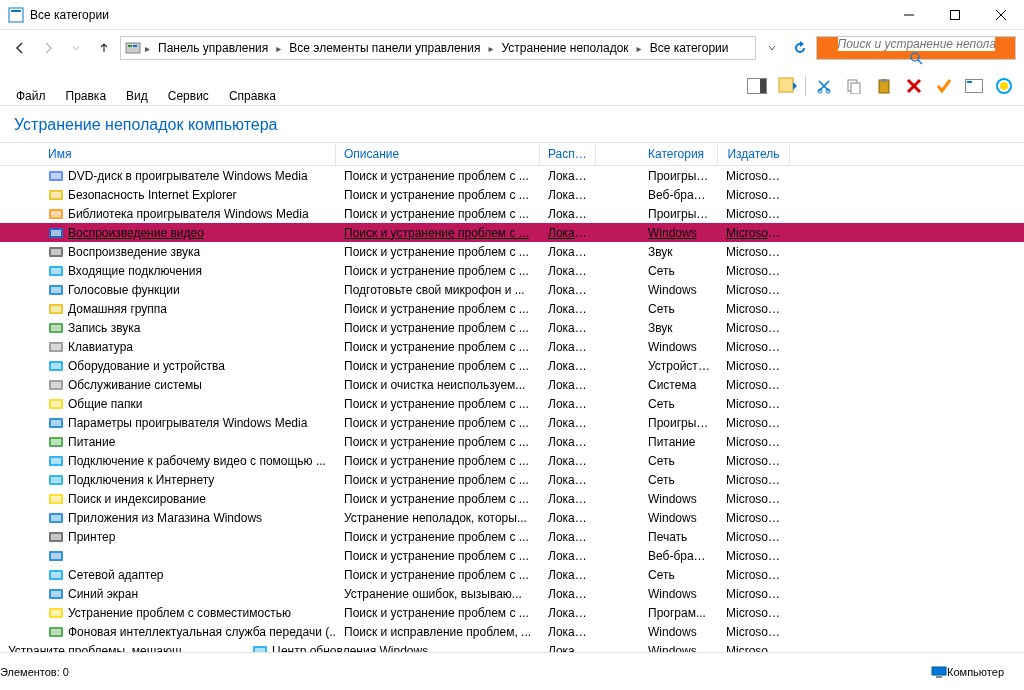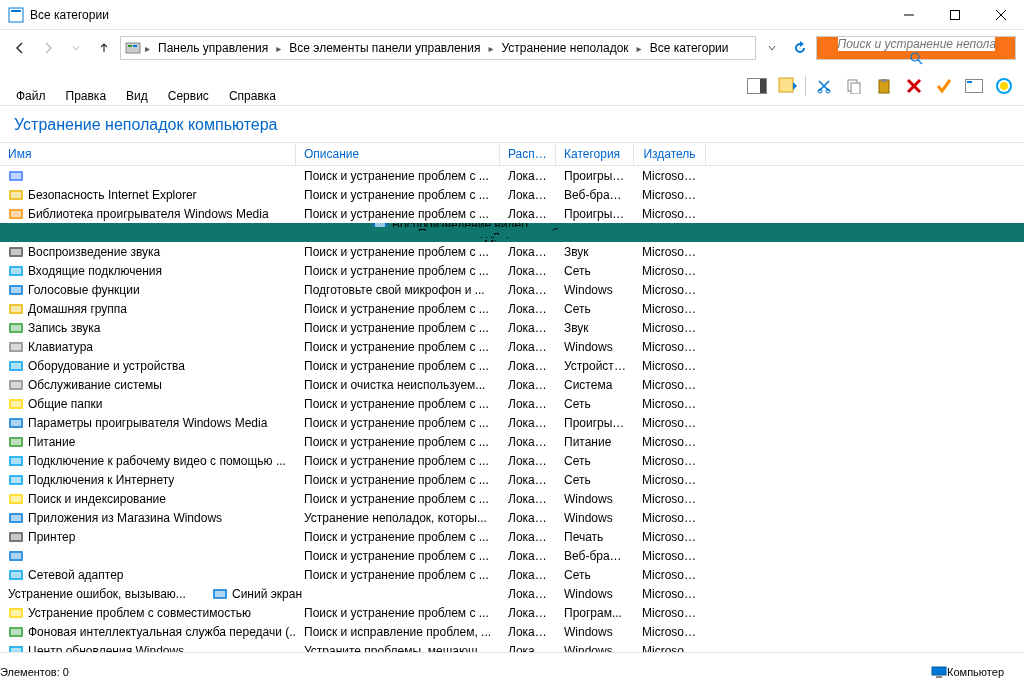--- a/index.html
+++ b/index.html
@@ -27,28 +27,28 @@
 .menu-items .mi { padding: 4px 8px; }
 .toolbar { margin-left: auto; display: flex; align-items: center; gap: 6px; }
 .toolbar .tbtn { width: 24px; height: 24px; display: flex; align-items: center; justify-content: center; }
 .toolbar .sep { width: 1px; height: 20px; background: #ccc; }
 
 .heading { padding: 10px 14px 8px; font-size: 16px; color: #0066cc; font-weight: 400; }
 
 .table { width: 100%; font-size: 12px; }
 .thead { display: flex; border-bottom: 1px solid #e5e5e5; border-top: 1px solid #e5e5e5; }
 .thead .th { padding: 4px 8px; color: #0066cc; font-weight: normal; border-right: 1px solid #e5e5e5; white-space: nowrap; overflow: hidden; text-overflow: ellipsis; }
-.col-name { width: 296px; }
+.col-name { width: 296px; margin-left: 40px; }
 .col-desc { width: 204px; }
 .col-loc { width: 56px; }
-.col-cat { width: 78px; }
+.col-cat { width: 78px; margin-left: 44px; }
 .col-pub { width: 72px; text-align: center; }
 .tbody { }
 .row { display: flex; height: 19px; align-items: center; }
-.row.selected { background: #0f766e; flex-direction: column; }
+.row.selected { background: #be185d; }
 .row.selected .cell { text-decoration: underline; }
 .row .cell { padding: 0 8px; white-space: nowrap; overflow: hidden; text-overflow: ellipsis; color: #000; }
 .row .cell.name { display: flex; align-items: center; gap: 4px; }
 .row .cell.name .ric { width: 16px; height: 16px; flex-shrink: 0; }
 
 .statusbar { position: absolute; bottom: 0; left: 0; right: 0; height: 38px; display: flex; align-items: center; padding: 0 0; font-size: 11px; border-top: 1px solid #e5e5e5; background: #fff; }
 .statusbar .sb-left { flex: 1; }
 .statusbar .sb-right { display: flex; align-items: center; padding-right: 20px; }
 
 svg { display: block; }
@@ -220,20 +220,21 @@
   </div>
   <div class="tbody" id="tbody">
       <div class="row">
     <div class="cell name col-name">
       <span class="ric">
             <svg width="16" height="16">
               <rect x="1" y="3" width="14" height="10" rx="1" fill="#3b78ff" opacity="0.8"></rect>
               <rect x="3" y="5" width="10" height="6" fill="#fff" opacity="0.6"></rect>
             </svg>
           </span>
+      <span>DVD-диск в проигрывателе Windows Media</span>
     </div>
     <div class="cell col-desc">Поиск и устранение проблем с ...</div>
     <div class="cell col-loc">Локал...</div>
     <div class="cell col-cat">Проигрыв...</div>
     <div class="cell col-pub">Microsoft ...</div>
       </div>
       <div class="row">
     <div class="cell name col-name">
       <span class="ric">
             <svg width="16" height="16">
@@ -541,30 +542,30 @@
             </svg>
           </span>
       <span>Сетевой адаптер</span>
     </div>
     <div class="cell col-desc">Поиск и устранение проблем с ...</div>
     <div class="cell col-loc">Локал...</div>
     <div class="cell col-cat">Сеть</div>
     <div class="cell col-pub">Microsoft ...</div>
       </div>
       <div class="row">
+    <div class="cell name col-name">
+      <span class="ric">
+            <svg width="16" height="16">
+              <rect x="1" y="3" width="14" height="10" rx="1" fill="#0078d7" opacity="0.8"></rect>
+              <rect x="3" y="5" width="10" height="6" fill="#fff" opacity="0.6"></rect>
+            </svg>
+          </span>
+      <span>Синий экран</span>
+    </div>
     <div class="cell col-desc">Устранение ошибок, вызываю...</div>
-    <div class="cell name col-name">
-      <span class="ric">
-            <svg width="16" height="16">
-              <rect x="1" y="3" width="14" height="10" rx="1" fill="#0078d7" opacity="0.8"></rect>
-              <rect x="3" y="5" width="10" height="6" fill="#fff" opacity="0.6"></rect>
-            </svg>
-          </span>
-      <span>Синий экран</span>
-    </div>
     <div class="cell col-loc">Локал...</div>
     <div class="cell col-cat">Windows</div>
     <div class="cell col-pub">Microsoft ...</div>
       </div>
       <div class="row">
     <div class="cell name col-name">
       <span class="ric">
             <svg width="16" height="16">
               <rect x="1" y="3" width="14" height="10" rx="1" fill="#ffd700" opacity="0.8"></rect>
               <rect x="3" y="5" width="10" height="6" fill="#fff" opacity="0.6"></rect>
@@ -586,30 +587,30 @@
             </svg>
           </span>
       <span>Фоновая интеллектуальная служба передачи (...</span>
     </div>
     <div class="cell col-desc">Поиск и исправление проблем, ...</div>
     <div class="cell col-loc">Локал...</div>
     <div class="cell col-cat">Windows</div>
     <div class="cell col-pub">Microsoft ...</div>
       </div>
       <div class="row">
+    <div class="cell col-desc">Устраните проблемы, мешающ...</div>
     <div class="cell name col-name">
       <span class="ric">
             <svg width="16" height="16">
               <rect x="1" y="3" width="14" height="10" rx="1" fill="#00a2ed" opacity="0.8"></rect>
               <rect x="3" y="5" width="10" height="6" fill="#fff" opacity="0.6"></rect>
             </svg>
           </span>
       <span>Центр обновления Windows</span>
     </div>
-    <div class="cell col-desc">Устраните проблемы, мешающ...</div>
     <div class="cell col-loc">Локал...</div>
     <div class="cell col-cat">Windows</div>
     <div class="cell col-pub">Microsoft ...</div>
       </div>
     </div>
 </div>
 
 <div class="statusbar">
   <span class="sb-left">Элементов: 0</span>
   <span class="sb-right">

